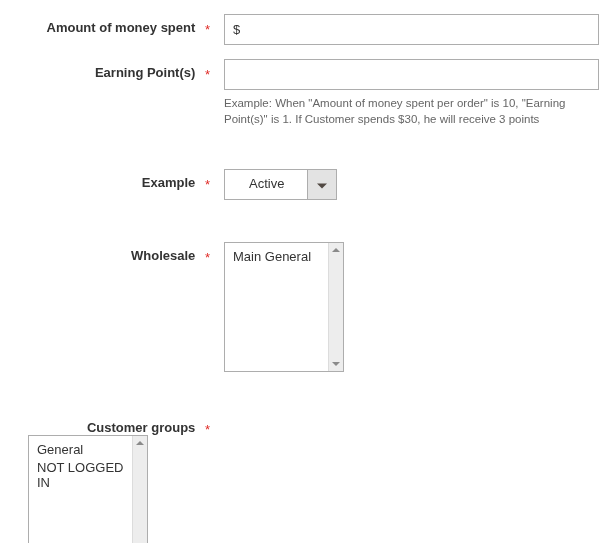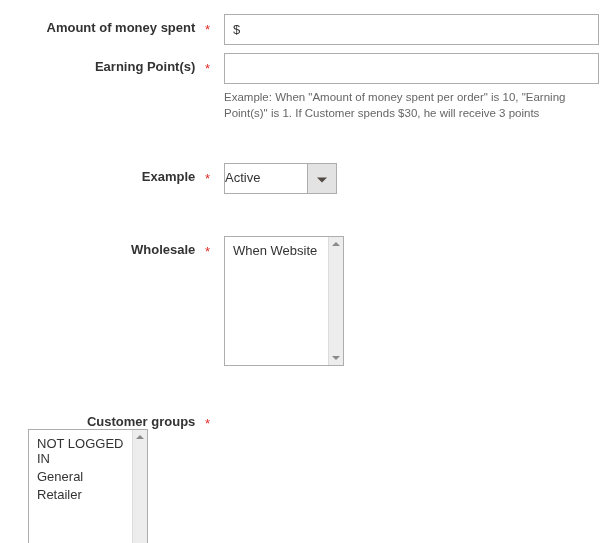--- a/index.html
+++ b/index.html
@@ -14,21 +14,21 @@
   .form-wrap {
     padding: 14px 14px 30px 14px;
     border-bottom: 1px solid #e3e3e3;
   }
   .form-row {
     display: flex;
     align-items: flex-start;
     margin-bottom: 12px;
   }
   .form-row.gap-lg { margin-bottom: 42px; justify-content: center; }
-  .form-row.gap-sm { margin-bottom: 8px; justify-content: flex-end; }
+  .form-row.gap-sm { margin-bottom: 14px; justify-content: flex-end; }
   .label-col {
     width: 196px;
     text-align: right;
     padding-top: 6px;
     color: #333;
     font-weight: bold;
   }
   .label-col .req {
     color: #e02b27;
     font-weight: normal;
@@ -57,21 +57,21 @@
     line-height: 1.35;
   }
   .select-wrap {
     position: relative;
     display: inline-block;
   }
   .select-box {
     width: 84px;
     height: 31px;
     border: 1px solid #adadad;
-    padding: 6px 0;
+    padding: 6px 24px;
     font-size: 13px;
     color: #333;
     background: #fff;
     display: inline-block;
     vertical-align: top;
   }
   .select-btn {
     width: 30px;
     height: 31px;
     border: 1px solid #adadad;
@@ -175,34 +175,33 @@
     </div>
   </div>
 
   <div class="form-row gap-lg">
     <div class="label-col">
       <span>Wholesale</span>
       <span class="req">*</span>
     </div>
     <div class="field-col">
       <div class="multiselect">
-        <div class="ms-item">When Website</div>
+        <div class="ms-item">Main General</div>
         <div class="scrolltrack"></div>
       </div>
     </div>
   </div>
 
   <div class="form-row gap-lg">
     <div class="label-col">
       <span>Customer groups</span>
       <span class="req">*</span>
     </div>
     <div class="field-col">
       <div class="multiselect">
+        <div class="ms-item">General</div>
         <div class="ms-item">NOT LOGGED IN</div>
-        <div class="ms-item">General</div>
-        <div class="ms-item">Retailer</div>
         <div class="scrolltrack"></div>
       </div>
     </div>
   </div>
 
 </div>
 
 </body></html>

